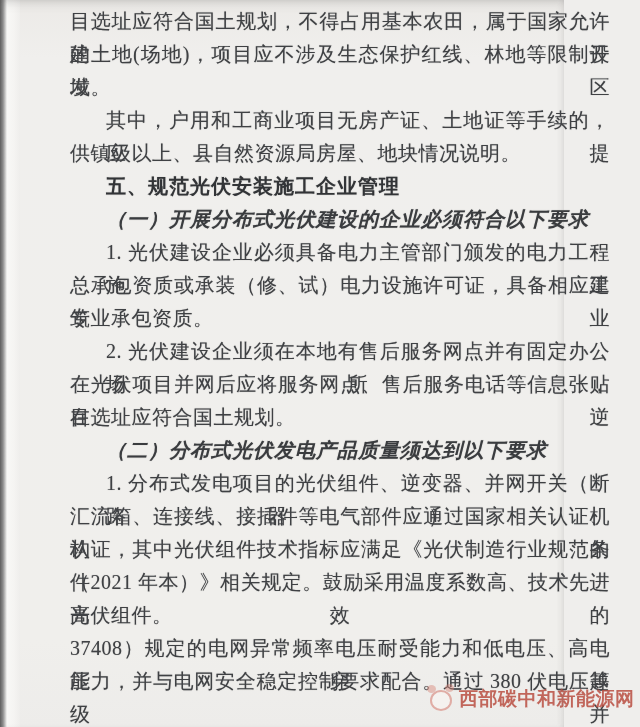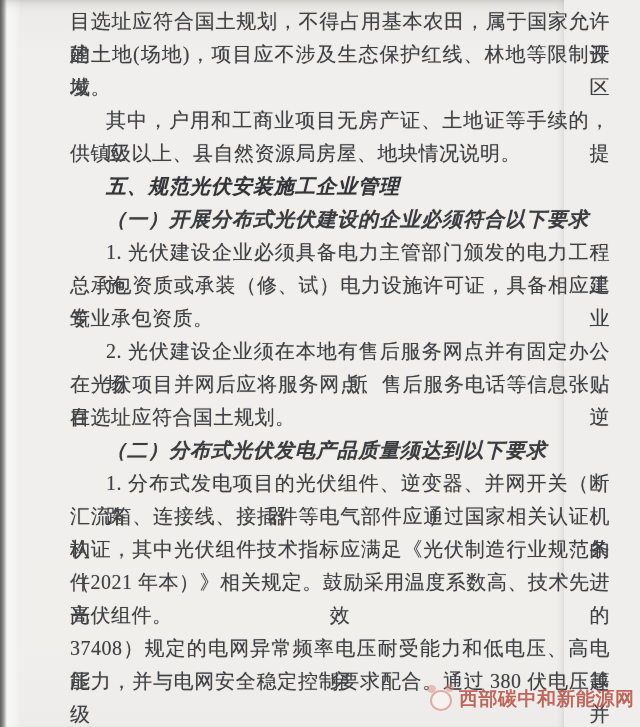--- a/index.html
+++ b/index.html
@@ -53,21 +53,20 @@
     white-space: normal;
     text-align: justify;
     text-align-last: justify;
   }
   .line.indent { padding-left: 36px; }
   .line.heading {
     font-family: "DejaVu Sans", "Liberation Sans", sans-serif;
     font-weight: bold;
     color: #323437;
     letter-spacing: 1px;
-    font-style: italic;
   }
   .line.sub {
     font-style: italic;
     font-weight: 700;
     color: #3a3c3f;
     letter-spacing: 1px;
   }
   
   .watermark {
     position: absolute;

